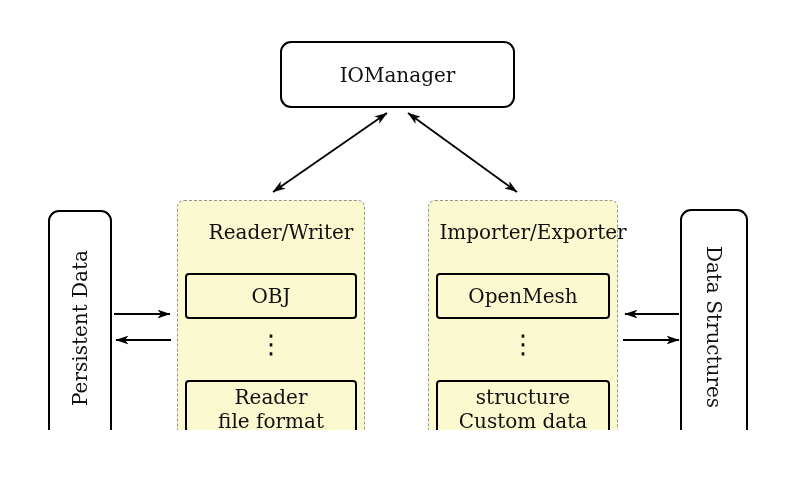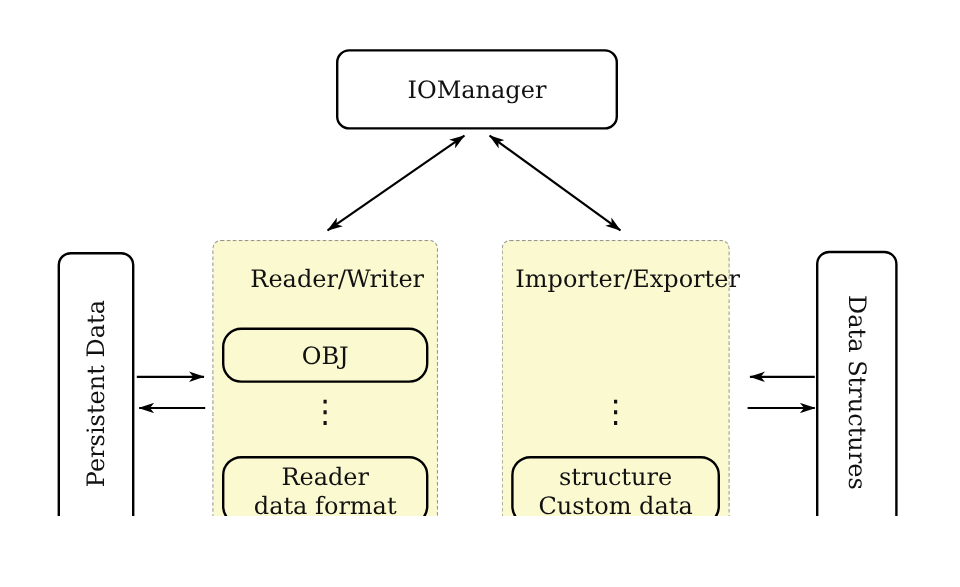--- a/index.html
+++ b/index.html
@@ -53,38 +53,38 @@
 
   .group {
     position: absolute;
     top: 200px;
     height: 253px;
     background: #FBF9CF;
     border: 1.6px dashed #969696;
     border-radius: 7px;
   }
   #group-left  { left: 177px; width: 188px; }
-  #group-right { left: 418px; width: 190px; }
+  #group-right { left: 428px; width: 190px; }
 
   .group-title {
     position: absolute;
     top: 19px;
     left: 0;
     width: 100%;
     text-align: center;
     font-size: 20px;
     margin-left: 10px;
   }
 
   .inner-box {
     position: absolute;
     left: 7px;
     right: 7px;
     border: 2.5px solid #000000;
-    border-radius: 16px;
+    border-radius: 4px;
     display: flex;
     flex-direction: column;
     align-items: center;
     justify-content: center;
     font-size: 20px;
     line-height: 1.2;
     background: transparent;
   }
   .inner-box.top-box    { top: 72px;  height: 46px; }
   .inner-box.bottom-box { top: 179px; height: 58px; }
@@ -127,26 +127,29 @@
   </div>
 
   <div class="group" id="group-left">
     <div class="group-title">Reader/Writer</div>
     <div class="inner-box top-box">
       <span>OBJ</span>
     </div>
     <div class="dots">⋮</div>
     <div class="inner-box bottom-box">
       <span>Reader</span>
-      <span>data format</span>
+      <span>file format</span>
     </div>
   </div>
 
   <div class="group" id="group-right">
     <div class="group-title">Importer/Exporter</div>
+    <div class="inner-box top-box">
+      <span>OpenMesh</span>
+    </div>
     <div class="dots">⋮</div>
     <div class="inner-box bottom-box">
       <span>structure</span>
       <span>Custom data</span>
     </div>
   </div>
 
   <div class="side-node" id="persistent-node">
     <span class="vlabel-ccw">Persistent Data</span>
   </div>

